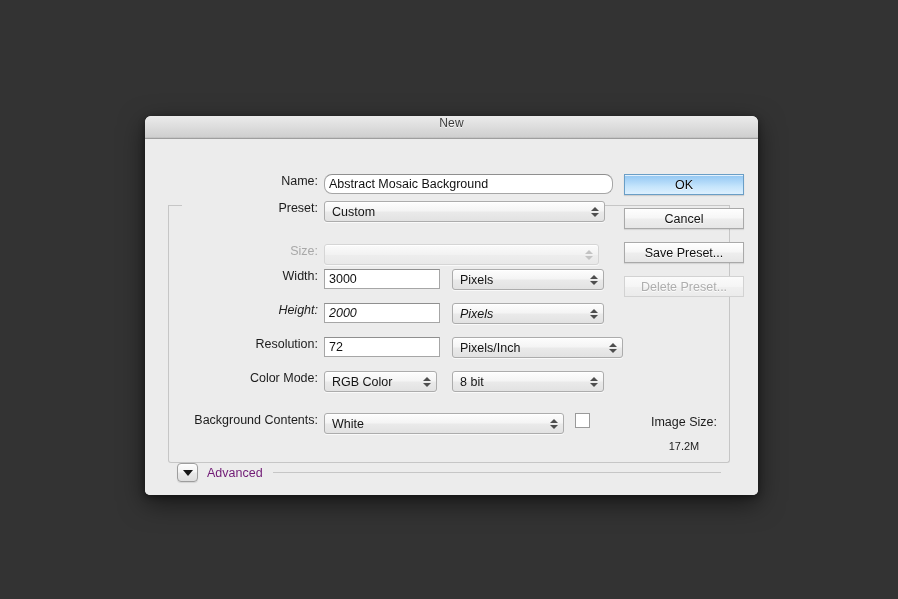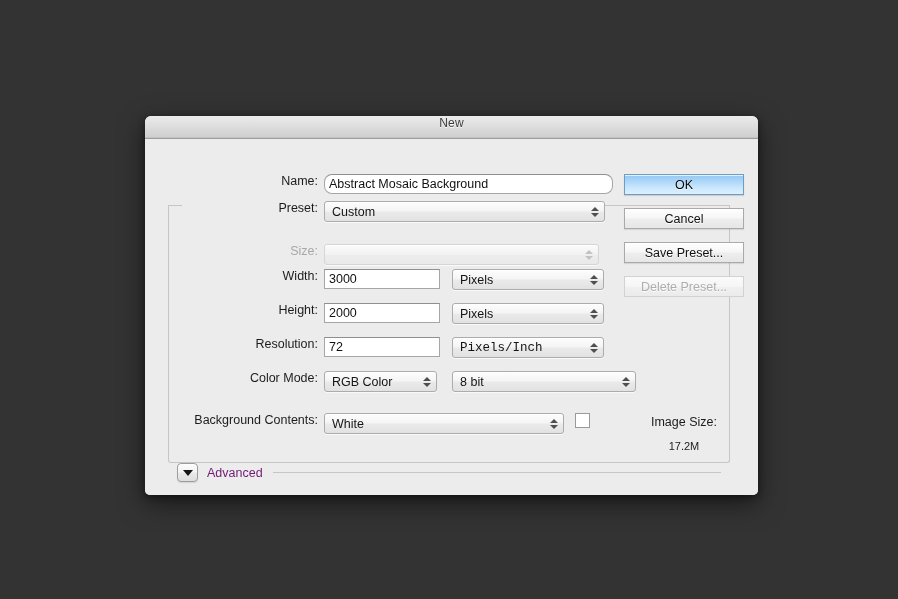--- a/index.html
+++ b/index.html
@@ -305,58 +305,58 @@
       </div>
       <div class="popup" style="width:152px; margin-left:12px;">
         <span>Pixels</span>
         <span class="arrows">
             <i class="up"></i>
             <i class="down"></i>
           </span>
       </div>
     </div>
 
-    <div class="row" style="left:0px; top:164px;">
+    <div class="row" style="left:0px; top:164px;font-style:italic;">
       <span class="fld-label">Height:</span>
       <div class="text-input" style="width:116px;">
         <span>2000</span>
       </div>
       <div class="popup" style="width:152px; margin-left:12px;">
         <span>Pixels</span>
         <span class="arrows">
             <i class="up"></i>
             <i class="down"></i>
           </span>
       </div>
     </div>
 
     <div class="row" style="left:0px; top:198px;">
       <span class="fld-label">Resolution:</span>
       <div class="text-input" style="width:116px;">
         <span>72</span>
       </div>
-      <div class="popup" style="width:152px; margin-left:12px;font-family:Liberation Mono, monospace;">
+      <div class="popup" style="width:171px; margin-left:12px;">
         <span>Pixels/Inch</span>
         <span class="arrows">
             <i class="up"></i>
             <i class="down"></i>
           </span>
       </div>
     </div>
 
     <div class="row" style="left:0px; top:232px;">
       <span class="fld-label">Color Mode:</span>
       <div class="popup" style="width:113px;">
         <span>RGB Color</span>
         <span class="arrows">
             <i class="up"></i>
             <i class="down"></i>
           </span>
       </div>
-      <div class="popup" style="width:184px; margin-left:15px;">
+      <div class="popup" style="width:152px; margin-left:15px;">
         <span>8 bit</span>
         <span class="arrows">
             <i class="up"></i>
             <i class="down"></i>
           </span>
       </div>
     </div>
 
     <div class="row" style="left:0px; top:274px;">
       <span class="fld-label">Background Contents:</span>

